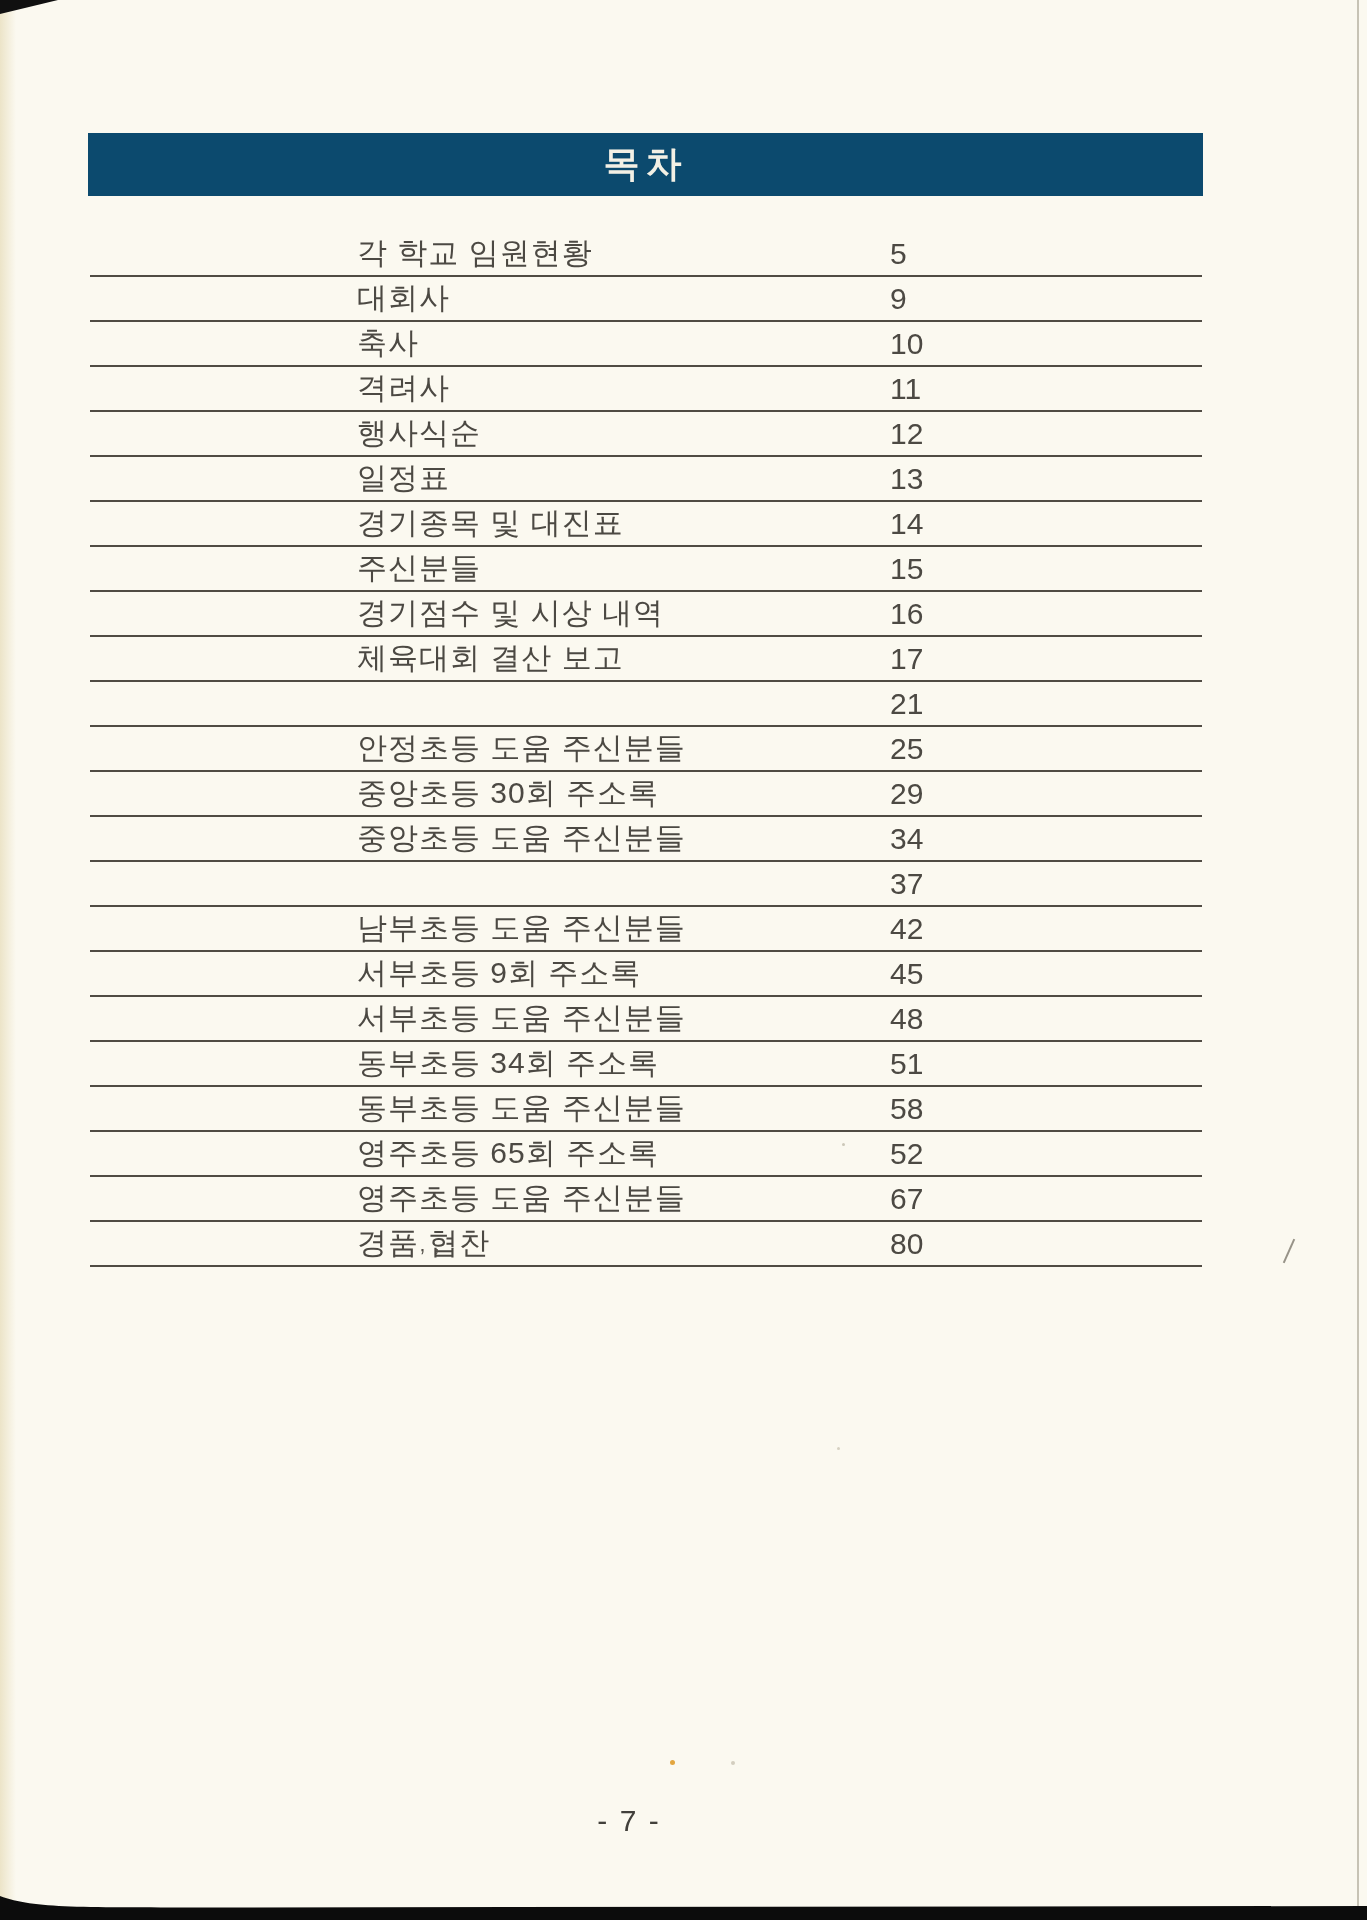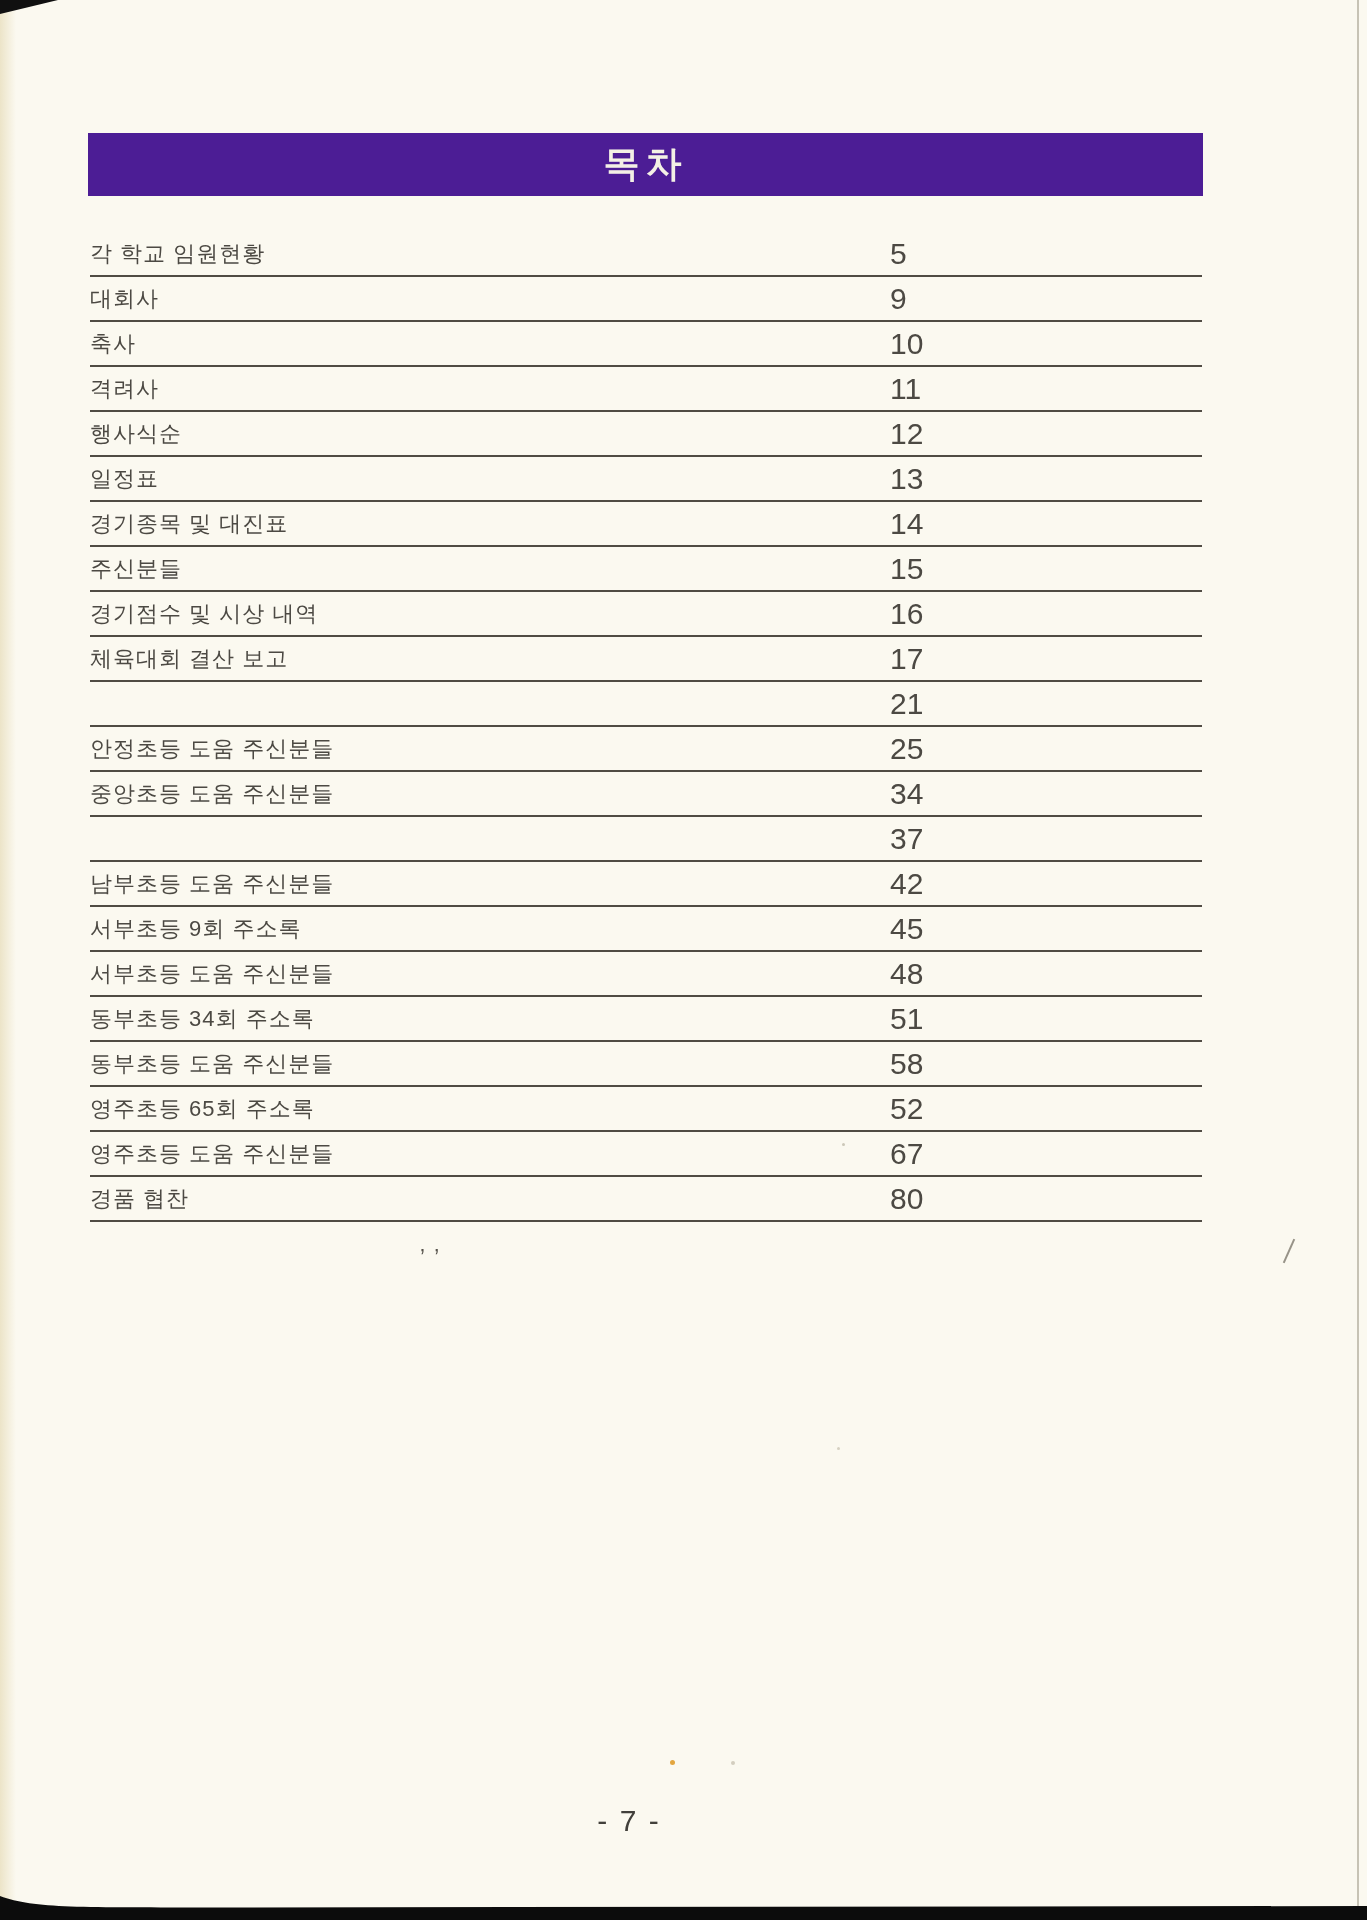--- a/index.html
+++ b/index.html
@@ -21,39 +21,40 @@
   }
   .corner-top-left {
     position:absolute; left:0; top:0; width:58px; height:14px;
     background:#101010;
     clip-path:polygon(0 0, 100% 0, 0 100%);
   }
   .bottom-edge-svg { position:absolute; left:0; top:1890px; }
   
   .title-bar {
     position:absolute; left:88px; top:133px; width:1115px; height:63px;
-    background:#4c1d95;
+    background:#0c4a6e;
     display:flex; align-items:center; justify-content:center;
   }
   .title-bar .title {
     color:#f3f0e5; font-size:36px; font-weight:bold; letter-spacing:6px;
   }
   
   .toc {
     position:absolute; left:90px; top:232px; width:1112px;
   }
   .toc-row {
     box-sizing:border-box;
     height:45px;
     border-bottom:2px solid #504c44;
     position:relative;
     display:flex; align-items:center;
   }
   .toc-label {
-    font-size:22px; color:#4c4943; letter-spacing:1px; white-space:nowrap;
+    margin-left:267px;
+    font-size:30px; color:#4c4943; letter-spacing:1px; white-space:nowrap;
   }
   .toc-page {
     position:absolute; left:800px;
     font-size:30px; color:#4c4943;
   }
   
   .folio {
     position:absolute; left:529px; top:1804px; width:200px;
     text-align:center; font-size:30px; color:#42403b; letter-spacing:2px;
   }
@@ -127,20 +128,24 @@
         <span class="toc-page">17</span>
       </div>
       <div class="toc-row">
         <span class="toc-page">21</span>
       </div>
       <div class="toc-row">
         <span class="toc-label">안정초등 도움 주신분들</span>
         <span class="toc-page">25</span>
       </div>
       <div class="toc-row">
+        <span class="toc-label">중앙초등 30회 주소록</span>
+        <span class="toc-page">29</span>
+      </div>
+      <div class="toc-row">
         <span class="toc-label">중앙초등 도움 주신분들</span>
         <span class="toc-page">34</span>
       </div>
       <div class="toc-row">
         <span class="toc-page">37</span>
       </div>
       <div class="toc-row">
         <span class="toc-label">남부초등 도움 주신분들</span>
         <span class="toc-page">42</span>
       </div>

